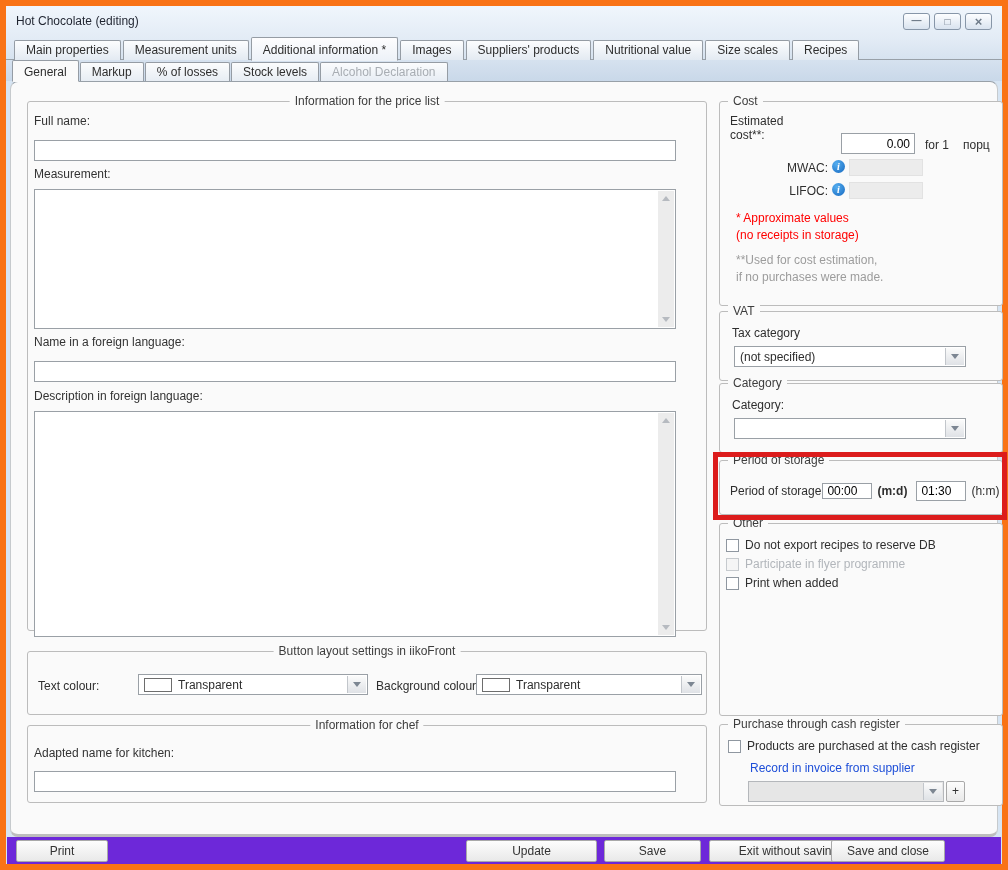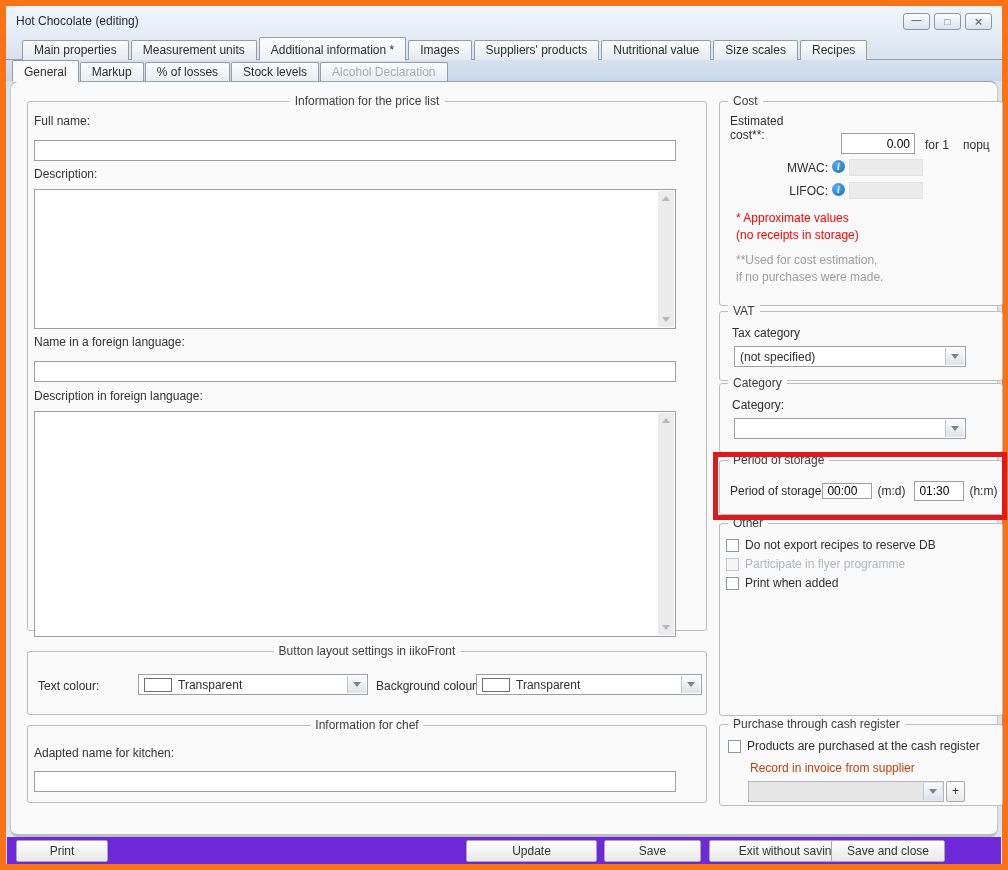--- a/index.html
+++ b/index.html
@@ -13,21 +13,21 @@
   .titlebar{height:30px;display:flex;align-items:center;padding:0 10px;}
   .title{font-size:12px;color:#1f2430;}
   .win-btns{margin-left:auto;display:flex;gap:4px;}
   .win-btn{width:27px;height:17px;border:1px solid #8796a8;border-radius:3px;
            background:linear-gradient(180deg,#fdfeff,#d9e3ef);
            display:flex;align-items:center;justify-content:center;
            color:#6d7a88;font-weight:bold;cursor:default;box-sizing:border-box;}
   .win-btn .g-min{font-size:10px;transform:translateY(-1px);}
   .win-btn .g-max{font-size:10px;}
   .win-btn .g-close{font-size:13px;line-height:1;}
-  .tabrow1{height:24px;display:flex;align-items:flex-end;padding-left:16px;position:relative;}
+  .tabrow1{height:24px;display:flex;align-items:flex-end;padding-left:8px;position:relative;}
   .tabrow1::after{content:"";position:absolute;left:0;right:0;bottom:0;height:1px;background:#98a0a8;}
   .tab{border:1px solid #959ca4;border-bottom:none;border-radius:2px 2px 0 0;
        background:linear-gradient(180deg,#fcfdfe,#e3eaf2);
        padding:3px 11px;margin-right:2px;height:13px;line-height:13px;
        position:relative;z-index:1;white-space:nowrap;cursor:default;}
   .tab.active{background:linear-gradient(180deg,#fdfdfe,#edf2f8);
        padding-top:6px;z-index:3;margin-bottom:-1px;border-bottom:1px solid #edf2f8;}
   .tabrow2{height:21px;display:flex;align-items:flex-end;padding-left:6px;position:relative;}
   .subtab{border:1px solid #959ca4;border-bottom:none;border-radius:2px 2px 0 0;
        background:linear-gradient(180deg,#fbfcfd,#e7edf4);
@@ -122,21 +122,21 @@
     </div>
   </div>
 
   <div class="content">
 
     <div class="col-left">
       <div class="gb" style="height:530px;padding:8px 30px 0 6px;">
         <span class="legend center">Information for the price list</span>
         <label class="fld-label" style="margin-top:4px;">Full name:</label>
         <input class="txt" style="width: 642px; margin-top: 8px;" value="">
-        <label class="fld-label" style="margin-top:6px;">Description:</label>
+        <label class="fld-label" style="margin-top:6px;">Measurement:</label>
         <div class="fake-ta" style="width:642px;height:140px;margin-top:8px;">
           <span></span>
           <div class="ta-scroll">
             <span class="arr up"></span>
             <span class="arr down"></span>
           </div>
         </div>
         <label class="fld-label" style="margin-top:6px;">Name in a foreign language:</label>
         <input class="txt" style="width: 642px; margin-top: 8px;" value="">
         <label class="fld-label" style="margin-top:7px;">Description in foreign language:</label>
@@ -221,21 +221,21 @@
         </div>
       </div>
 
       <div style="position:relative;margin-top:7px;">
         <div class="red-box"></div>
         <div class="gb" style="height:55px;">
           <span class="legend left">Period of storage</span>
           <div style="display:flex;align-items:center;padding:20px 0 0 10px;">
             <span>Period of storage</span>
             <input class="txt" style="width: 50px; height: 16px; margin-left: 1px;" value="00:00">
-            <span style="margin-left:5px;">(m:d)</span>
+            <span style="margin-left:5px;font-weight:bold;">(m:d)</span>
             <input class="txt" style="width: 50px; height: 20px; margin-left: 9px;" value="01:30">
             <span style="margin-left:5px;">(h:m)</span>
           </div>
         </div>
       </div>
 
       <div class="gb" style="height:193px;margin-top:8px;padding:14px 4px 0 6px;">
         <span class="legend left">Other</span>
         <div class="cb-row">
           <span class="cb"></span>
@@ -250,21 +250,21 @@
           <span>Print when added</span>
         </div>
       </div>
 
       <div class="gb" style="height:82px;margin-top:8px;">
         <span class="legend left">Purchase through cash register</span>
         <div class="cb-row" style="position:absolute;left:8px;top:14px;">
           <span class="cb"></span>
           <span>Products are purchased at the cash register</span>
         </div>
-        <div style="position:absolute;left:30px;top:36px;color:#c2410c;">Record in invoice from supplier</div>
+        <div style="position:absolute;left:30px;top:36px;color:#1d4ed8;">Record in invoice from supplier</div>
         <div class="dropdown disabled" style="position:absolute;left:28px;top:56px;width:196px;">
           <span></span>
           <span class="chev-btn">
               <span class="chev"></span>
             </span>
         </div>
         <div class="btn" style="position:absolute;left:226px;top:56px;width:19px;height:21px;line-height:19px;">+</div>
       </div>
     </div>
   </div>

